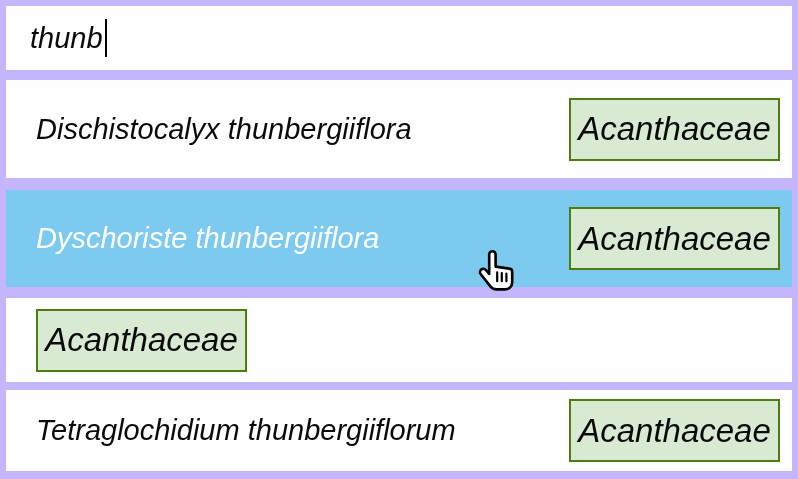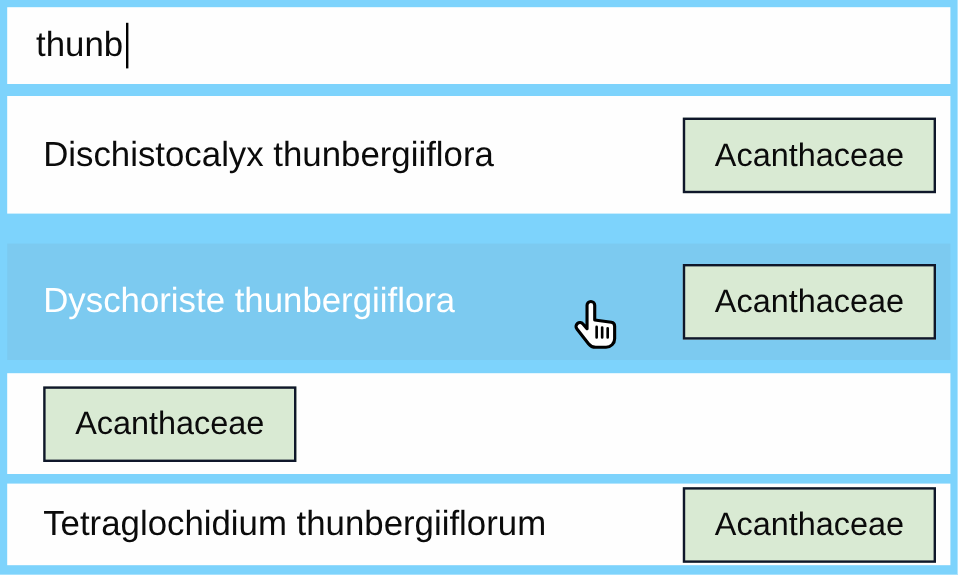--- a/index.html
+++ b/index.html
@@ -3,24 +3,25 @@
 <meta charset="utf-8">
 <style>
   * { margin: 0; padding: 0; box-sizing: border-box; }
   html, body { width: 798px; height: 479px; overflow: hidden; }
   body { font-family: "Liberation Sans", sans-serif; }
 
   .frame {
     position: relative;
     width: 798px;
     height: 479px;
-    background: #7dd3fc;
+    background: #c4b5fd;
     padding: 6px 6px 8px 6px;
     display: flex;
     flex-direction: column;
+    font-style: italic;
   }
 
   .search-box {
     height: 64px;
     flex: none;
     background: #FEFEFE;
     display: flex;
     align-items: center;
     padding-left: 24px;
     margin-bottom: 10px;
@@ -40,45 +41,45 @@
     background: #FEFEFE;
     display: flex;
     align-items: center;
     justify-content: space-between;
     padding-left: 30px;
     padding-right: 12px;
     font-size: 29px;
     color: #0b0b0b;
     cursor: pointer;
   }
-  .row-1 { height: 98px; margin-bottom: 25px; }
+  .row-1 { height: 98px; margin-bottom: 12px; }
   .row-2 { height: 97px; margin-bottom: 11px; }
   .row-3 { height: 84px; margin-bottom: 8px; }
   .row-4 { flex: 1 1 auto; text-align: center; }
 
   .row.highlighted {
     background: #7CCAF0;
     color: #FFFFFF;
   }
 
   .species-name {
     white-space: nowrap;
     overflow: hidden;
   }
 
   .badge {
     flex: none;
     width: 211px;
     height: 63px;
     background: #D9EAD3;
-    border: 2px solid #0f172a;
+    border: 2px solid #4d7c0f;
     display: flex;
     align-items: center;
     justify-content: center;
-    font-size: 27px;
+    font-size: 33px;
     color: #0b0b0b;
   }
 
   .hand-cursor {
     position: absolute;
     left: 474px;
     top: 248px;
     width: 48px;
     height: 52px;
     pointer-events: none;

